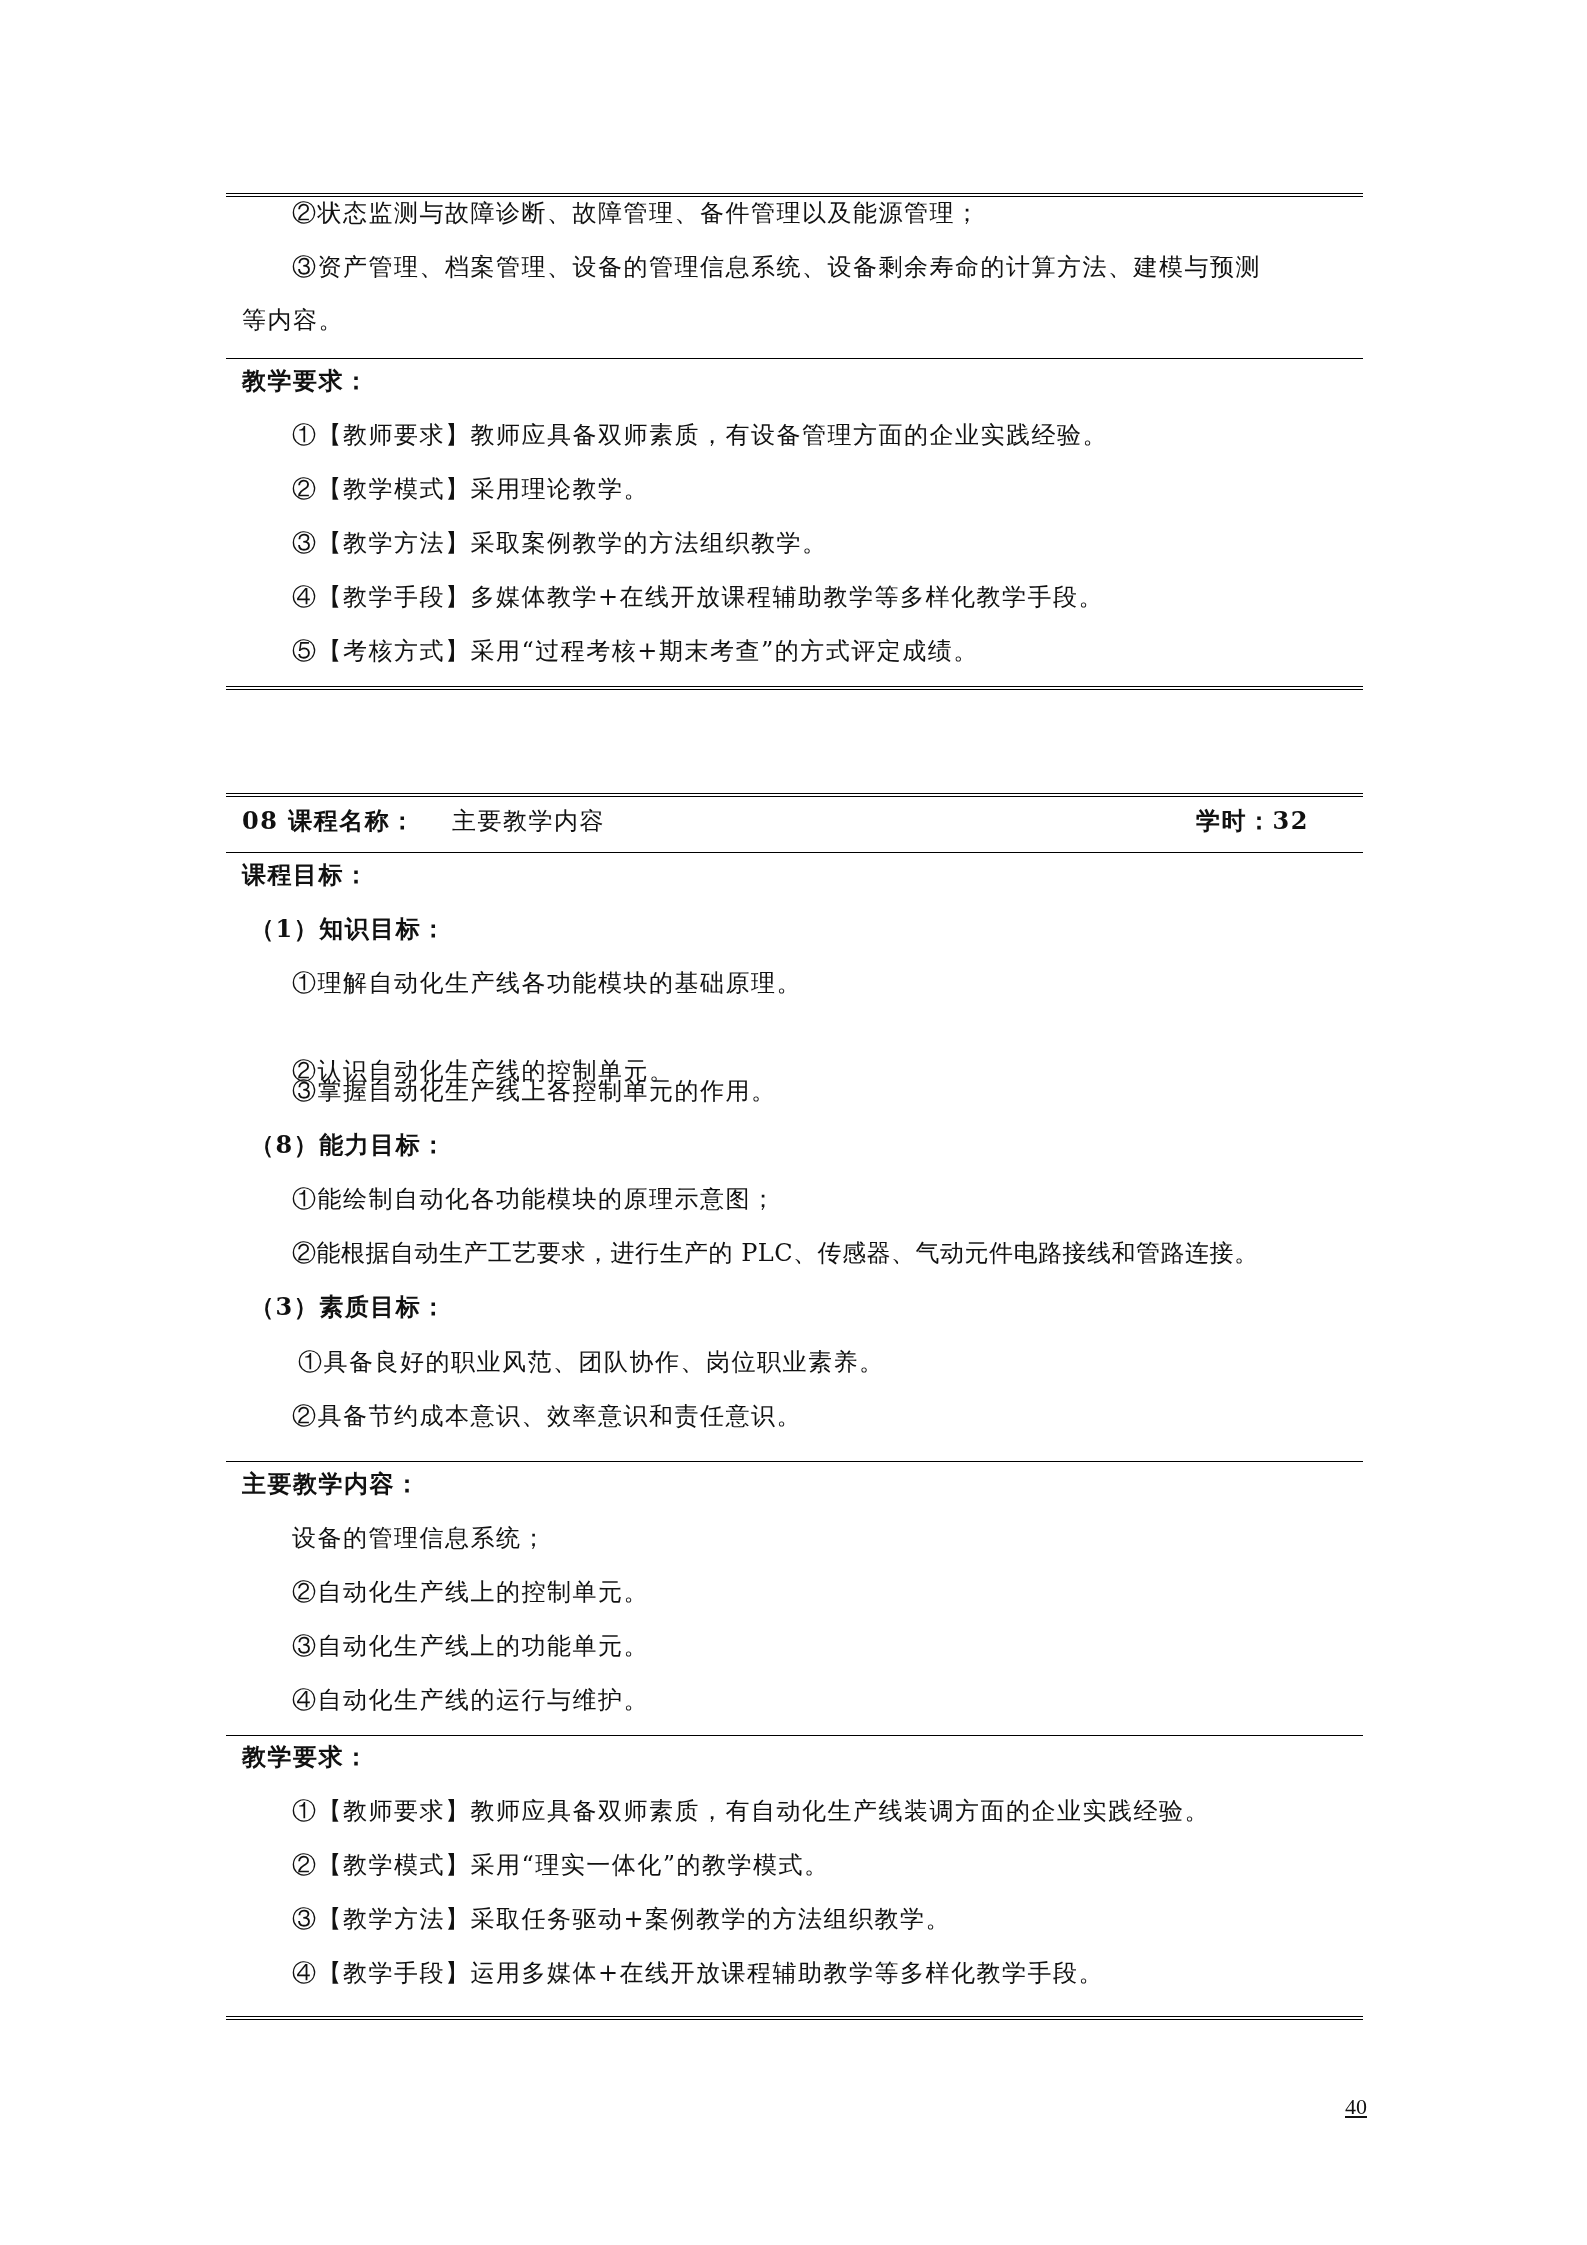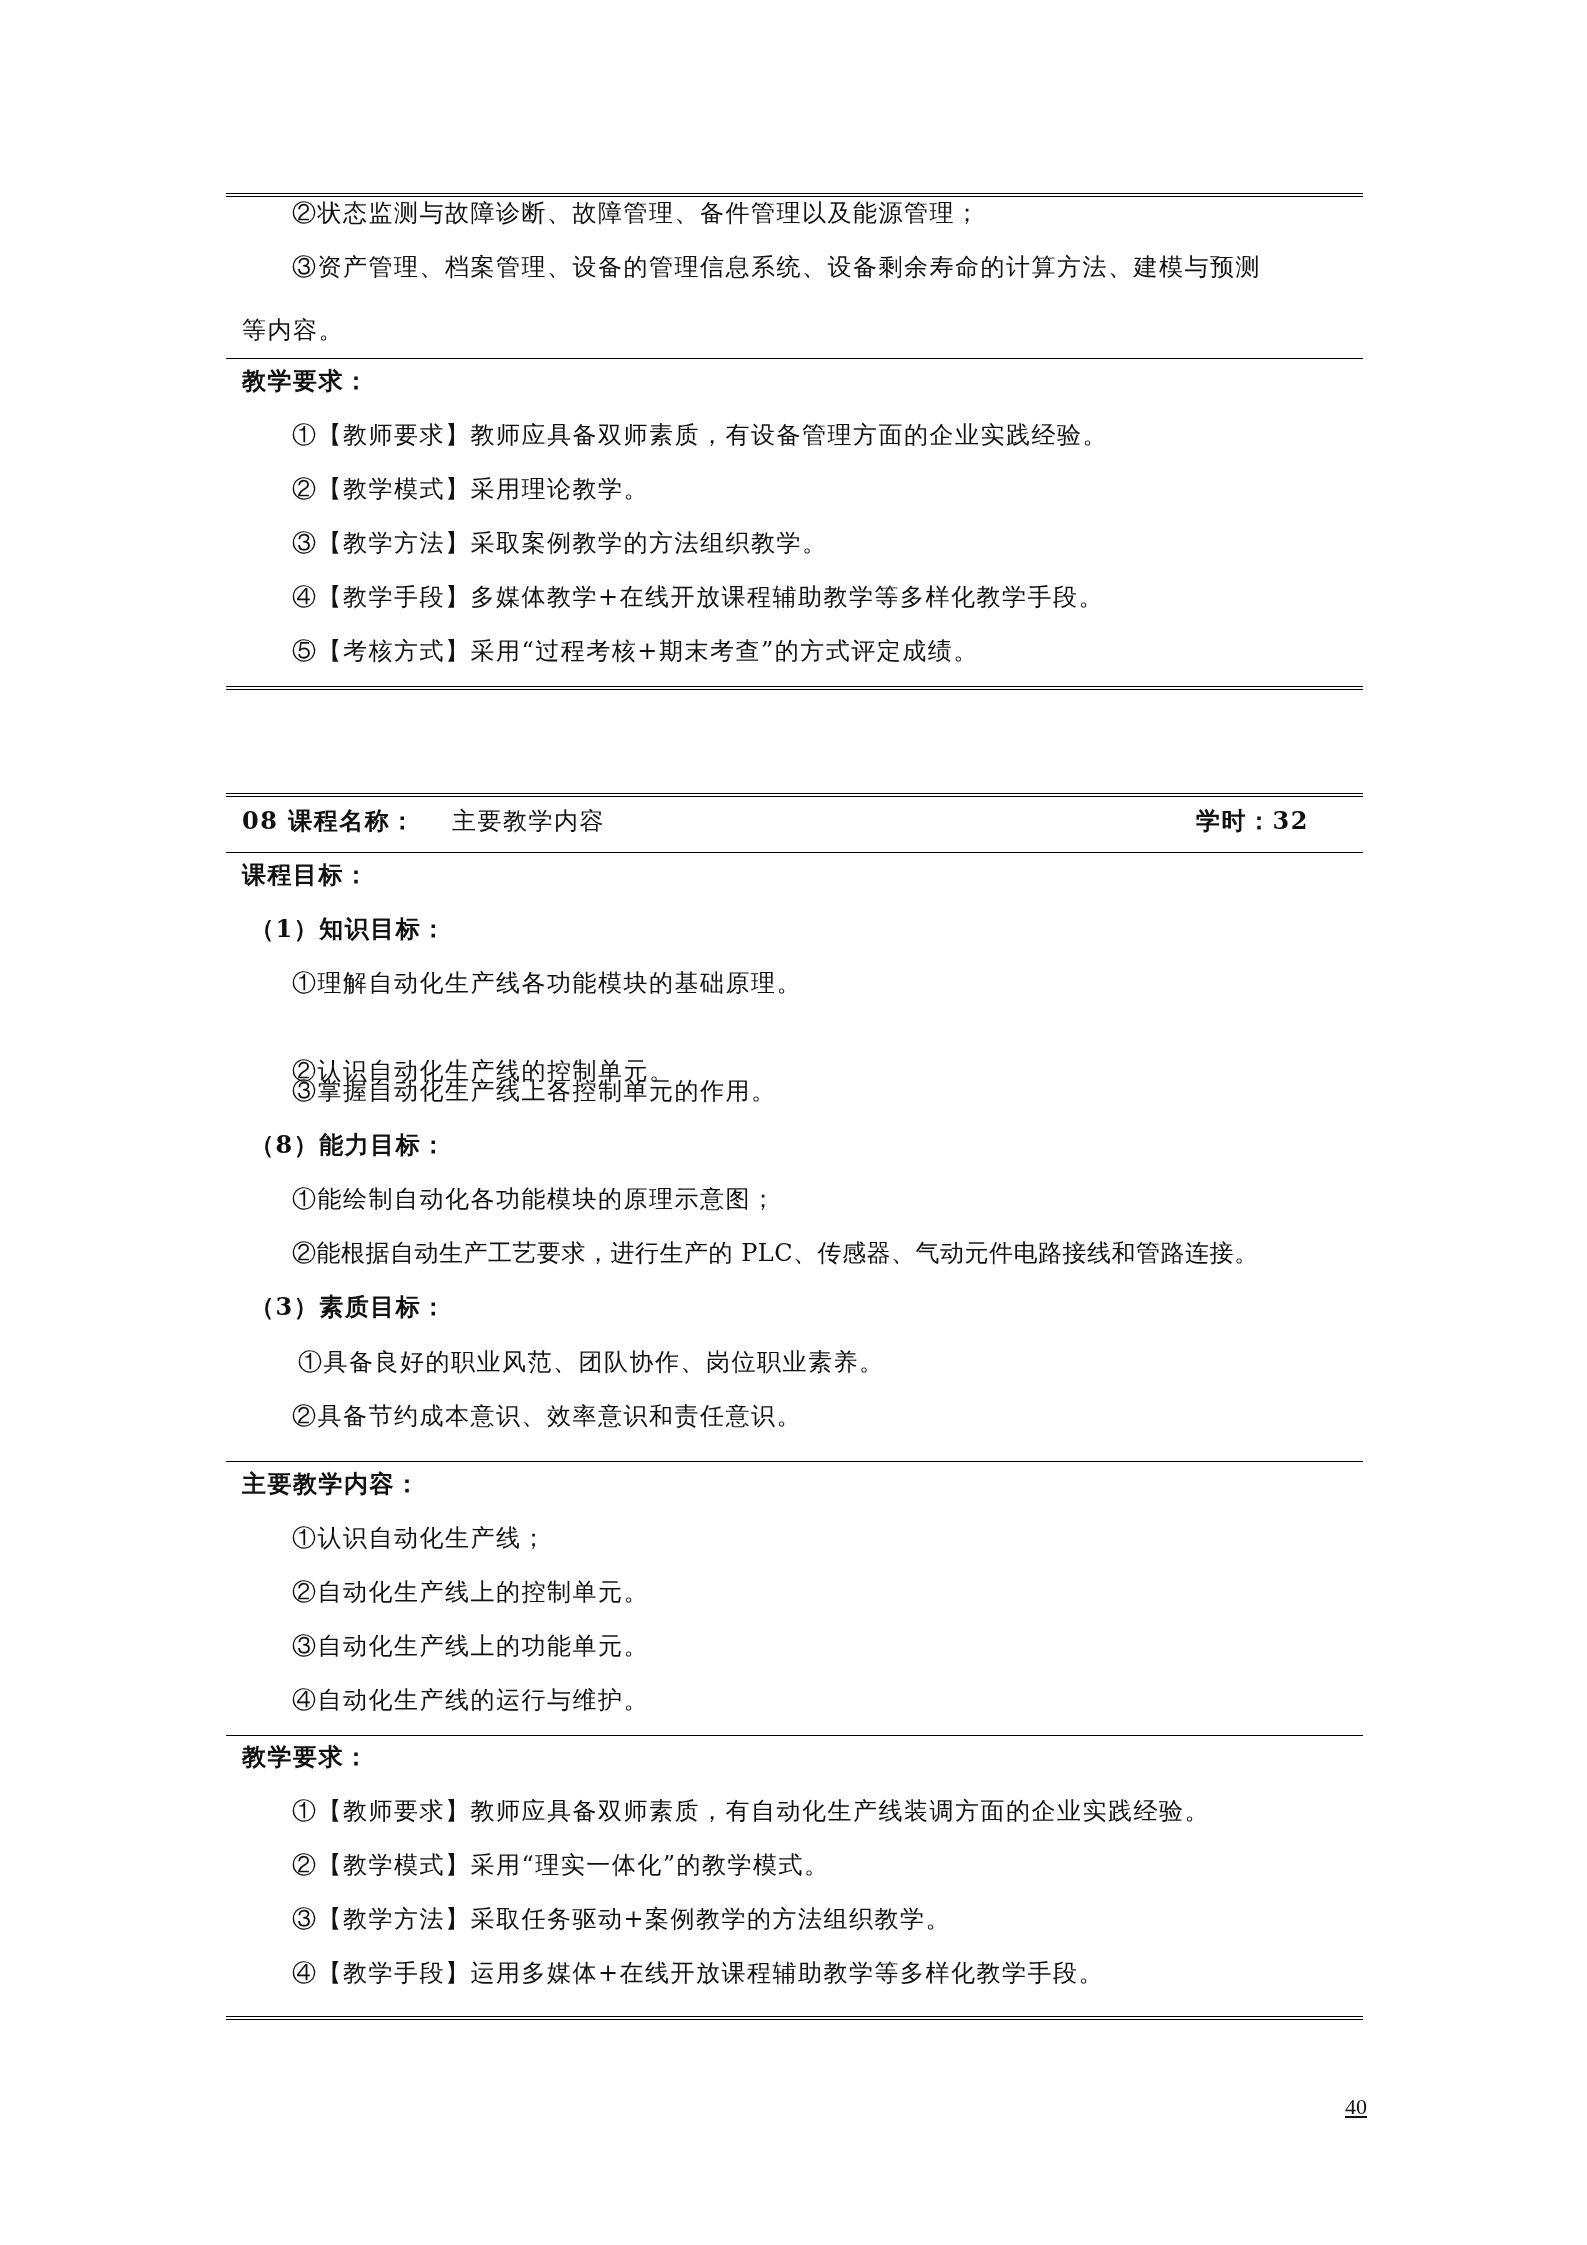--- a/index.html
+++ b/index.html
@@ -19,21 +19,21 @@
 </style>
 </head>
 <body>
 
 <div class="page">
 
   <div class="tbl dbl-top" style="top:193px;"></div>
 
   <div class="line ind1" style="top:198px;">②状态监测与故障诊断、故障管理、备件管理以及能源管理；</div>
   <div class="line ind1" style="top:252px;">③资产管理、档案管理、设备的管理信息系统、设备剩余寿命的计算方法、建模与预测</div>
-  <div class="line ind0" style="top:315px;">等内容。</div>
+  <div class="line ind0" style="top:305px;">等内容。</div>
 
   <div class="tbl rule" style="top:358px;"></div>
   <div class="line ind0 hdr" style="top:366px;">教学要求：</div>
 
   <div class="line ind1" style="top:420px;">①【教师要求】教师应具备双师素质，有设备管理方面的企业实践经验。</div>
   <div class="line ind1" style="top:474px;">②【教学模式】采用理论教学。</div>
   <div class="line ind1" style="top:528px;">③【教学方法】采取案例教学的方法组织教学。</div>
   <div class="line ind1" style="top:582px;">④【教学手段】多媒体教学+在线开放课程辅助教学等多样化教学手段。</div>
   <div class="line ind1" style="top:636px;">⑤【考核方式】采用“过程考核+期末考查”的方式评定成绩。</div>
 
@@ -56,21 +56,21 @@
   <div class="line sub" style="top:1130px;">（8）能力目标：</div>
   <div class="line ind1" style="top:1184px;">①能绘制自动化各功能模块的原理示意图；</div>
   <div class="line ind1" style="top:1238px; letter-spacing:0.5px;">②能根据自动生产工艺要求，进行生产的 PLC、传感器、气动元件电路接线和管路连接。</div>
 
   <div class="line sub" style="top:1292px;">（3）素质目标：</div>
   <div class="line" style="top:1347px; left:298px;">①具备良好的职业风范、团队协作、岗位职业素养。</div>
   <div class="line ind1" style="top:1401px;">②具备节约成本意识、效率意识和责任意识。</div>
 
   <div class="tbl rule" style="top:1461px;"></div>
   <div class="line ind0 hdr" style="top:1469px;">主要教学内容：</div>
-  <div class="line ind1" style="top:1523px;">①认识自动化生产线；</div>
+  <div class="line ind1" style="top:1523px;">设备的管理信息系统；</div>
   <div class="line ind1" style="top:1577px;">②自动化生产线上的控制单元。</div>
   <div class="line ind1" style="top:1631px;">③自动化生产线上的功能单元。</div>
   <div class="line ind1" style="top:1685px;">④自动化生产线的运行与维护。</div>
 
   <div class="tbl rule" style="top:1735px;"></div>
   <div class="line ind0 hdr" style="top:1742px;">教学要求：</div>
   <div class="line ind1" style="top:1796px;">①【教师要求】教师应具备双师素质，有自动化生产线装调方面的企业实践经验。</div>
   <div class="line ind1" style="top:1904px;">③【教学方法】采取任务驱动+案例教学的方法组织教学。</div>
   <div class="line ind1" style="top:1850px;">②【教学模式】采用“理实一体化”的教学模式。</div>
   <div class="line ind1" style="top:1958px;">④【教学手段】运用多媒体+在线开放课程辅助教学等多样化教学手段。</div>

